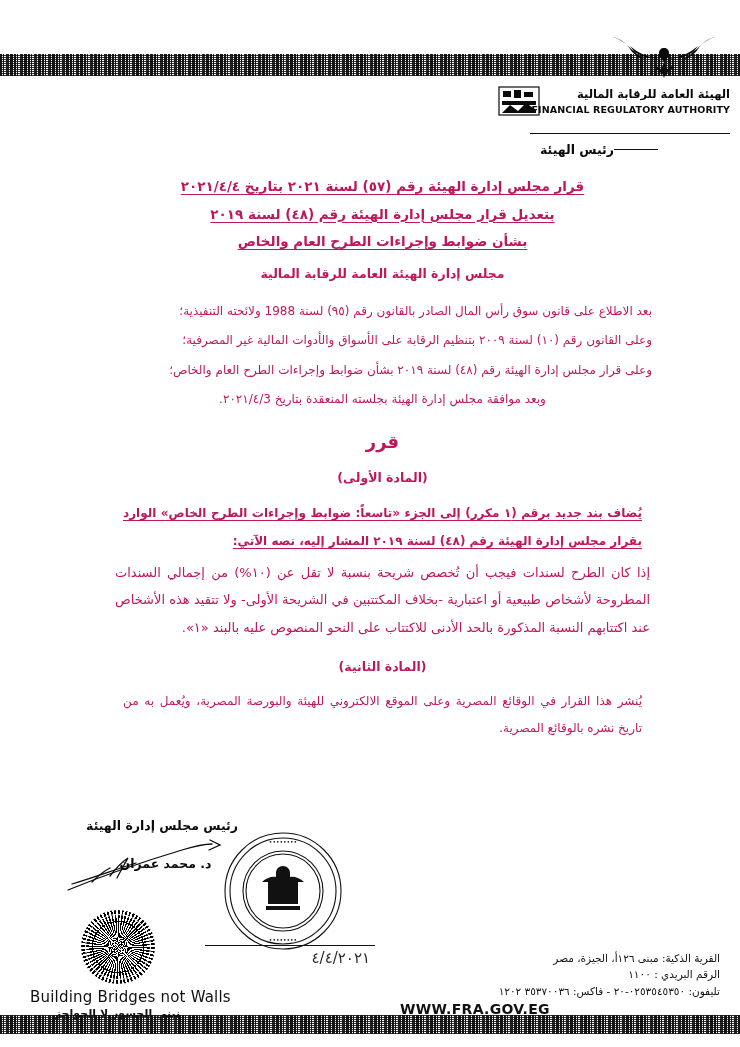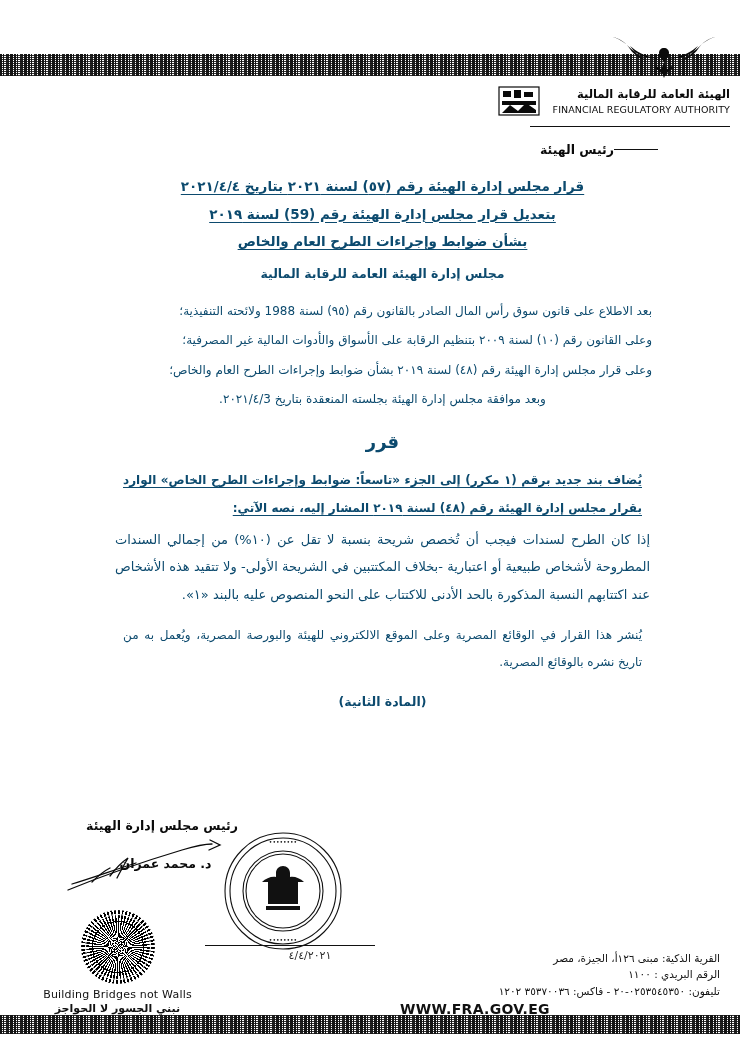--- a/index.html
+++ b/index.html
@@ -70,46 +70,46 @@
     white-space: nowrap;
     direction: rtl;
   }
   .logo-latin {
     position: absolute;
     top: 70px;
     right: 0;
     width: 200px;
     text-align: right;
     font-size: 9.5px;
-    font-weight: normal;
+    font-weight: bold;
     letter-spacing: .1px;
     white-space: nowrap;
     direction: ltr;
     border-bottom: 1.4px solid #111;
-    padding-bottom: 11px;
+    padding-bottom: 18px;
   }
   .logo-mark {
     position: absolute;
     top: 52px;
     left: 0;
     width: 42px;
     height: 30px;
   }
 
   
   .doc {
     position: absolute;
     top: 118px;
     left: 0;
     width: 740px;
   }
   .line {
     direction: rtl;
     unicode-bidi: isolate;
-    color: #0c4a6e;
+    color: #be185d;
     padding-left: 25px;
   }
 
   .chief-line {
     margin: 12px 72px 0 0;
     text-align: right;
     font-size: 12.5px;
     font-weight: bold;
     letter-spacing: 1px;
   }
@@ -237,22 +237,22 @@
     top: 18px;
     left: 222px;
     width: 122px;
     height: 122px;
   }
   .stamp-date {
     position: absolute;
     top: 137px;
     left: 250px;
     width: 120px;
-    font-size: 11px;
-    text-align: center;
+    font-size: 15px;
+    text-align: right;
     direction: rtl;
     color: #2b2b2b;
   }
   .stamp-rule {
     position: absolute;
     top: 133px;
     left: 205px;
     width: 170px;
     border-bottom: 1.6px solid #111;
   }
@@ -277,21 +277,21 @@
     position: relative;
   }
   .motto-seal::after {
     content: "";
     position: absolute;
     inset: 4px;
     border-radius: 50%;
     border: 1.5px solid #fff;
   }
   .motto-en {
-    font-size: 11px;
+    font-size: 15px;
     direction: ltr;
     letter-spacing: .2px;
     color: #111;
     white-space: nowrap;
   }
   .motto-ar {
     font-size: 11px;
     font-weight: bold;
     direction: rtl;
     letter-spacing: 1.5px;
@@ -371,44 +371,45 @@
   </div>
 
   <div class="doc">
 
     <div class="chief-line">
       <span class="rule"></span><span>رئيس الهيئة</span>
     </div>
 
     <div class="title-block">
       <div class="line title-line u">قرار مجلس إدارة الهيئة رقم (٥٧) لسنة ٢٠٢١ بتاريخ ٢٠٢١/٤/٤</div>
-      <div class="line title-line u">بتعديل قرار مجلس إدارة الهيئة رقم (59) لسنة ٢٠١٩</div>
+      <div class="line title-line u">بتعديل قرار مجلس إدارة الهيئة رقم (٤٨) لسنة ٢٠١٩</div>
       <div class="line title-line u">بشأن ضوابط وإجراءات الطرح العام والخاص</div>
     </div>
 
     <div class="line subject-line">مجلس إدارة الهيئة العامة للرقابة المالية</div>
 
     <div class="recitals">
       <div class="line recital">بعد الاطلاع على قانون سوق رأس المال الصادر بالقانون رقم (٩٥) لسنة 1988 ولائحته التنفيذية؛</div>
       <div class="line recital">وعلى القانون رقم (١٠) لسنة ٢٠٠٩ بتنظيم الرقابة على الأسواق والأدوات المالية غير المصرفية؛</div>
       <div class="line recital">وعلى قرار مجلس إدارة الهيئة رقم (٤٨) لسنة ٢٠١٩ بشأن ضوابط وإجراءات الطرح العام والخاص؛</div>
       <div class="line recital last">وبعد موافقة مجلس إدارة الهيئة بجلسته المنعقدة بتاريخ ٢٠٢١/٤/3.</div>
     </div>
 
     <div class="line decree">قرر</div>
 
+    <div class="line article-head">(المادة الأولى)</div>
 
     <div class="line article-body">يُضاف بند جديد برقم (١ مكرر) إلى الجزء «تاسعاً: ضوابط وإجراءات الطرح الخاص» الوارد بقرار مجلس إدارة الهيئة رقم (٤٨) لسنة ٢٠١٩ المشار إليه، نصه الآتي:</div>
 
 
     <div class="line clause-body">إذا كان الطرح لسندات فيجب أن تُخصص شريحة بنسبة لا تقل عن (١٠%) من إجمالي السندات المطروحة لأشخاص طبيعية أو اعتبارية -بخلاف المكتتبين في الشريحة الأولى- ولا تتقيد هذه الأشخاص عند اكتتابهم النسبة المذكورة بالحد الأدنى للاكتتاب على النحو المنصوص عليه بالبند «١».</div>
 
+    <div class="line article-head">(المادة الثانية)</div>
+
     <div class="line article2-body">يُنشر هذا القرار في الوقائع المصرية وعلى الموقع الالكتروني للهيئة والبورصة المصرية، ويُعمل به من تاريخ نشره بالوقائع المصرية.</div>
-
-    <div class="line article-head">(المادة الثانية)</div>
   </div>
 
   <div class="sig-block">
 
     <div class="sig-title">رئيس مجلس إدارة الهيئة</div>
 
     <div class="sig-scribble">
       <svg width="190" height="64" viewBox="0 0 190 64">
         <g fill="none" stroke="#0a0a0a" stroke-width="1.3" stroke-linecap="round">
           <path d="M6 58 C40 44 80 30 120 18 C130 15 140 12 150 12"></path>

